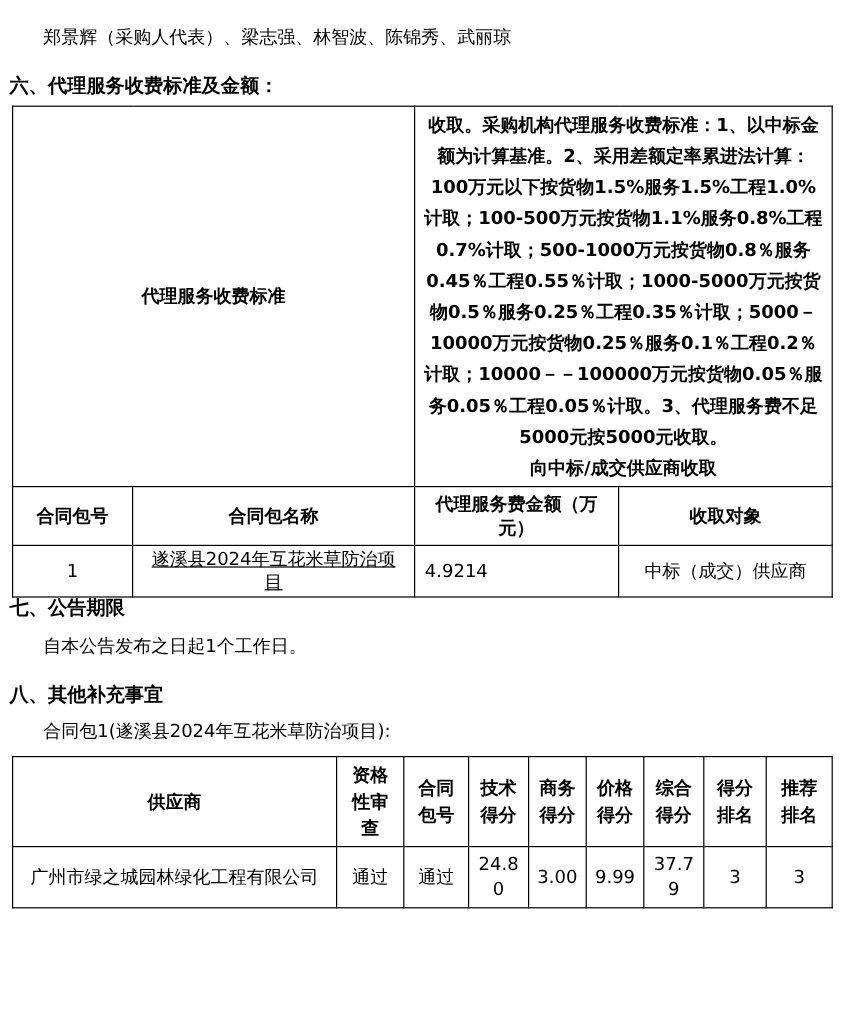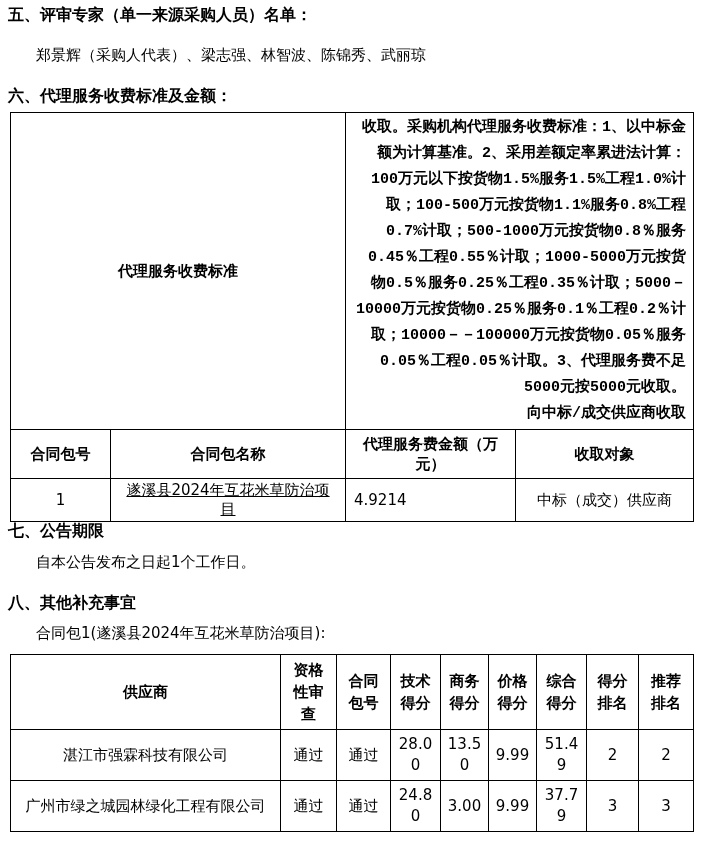--- a/index.html
+++ b/index.html
@@ -48,25 +48,24 @@
     overflow: hidden;
   }
   
   .fee-label-cell {
     text-align: center;
     vertical-align: middle;
     font-weight: bold;
   }
   .fee-policy-cell {
     vertical-align: top;
-    text-align: right;
+    text-align: center;
     font-weight: bold;
     padding: 2px 7px 2px 7px;
     line-height: 26px;
-    font-family: Liberation Mono, monospace;
   }
   .fee-head td {
     height: 44px;
     text-align: center;
     vertical-align: middle;
     font-weight: bold;
     padding: 2px 8px;
     line-height: 20px;
   }
   .fee-row td {
@@ -95,21 +94,20 @@
     padding: 2px 5px;
     line-height: 21px;
     word-break: break-all;
   }
 </style>
 </head>
 <body>
 
 <div class="page">
 
-  <div class="heading mt-h5">五、评审专家（单一来源采购人员）名单：</div>
   <div class="para mt-names">郑景辉（采购人代表）、梁志强、林智波、陈锦秀、武丽琼</div>
 
   <div class="heading mt-h6">六、代理服务收费标准及金额：</div>
 
   <table class="doc-table mt-t1">
     <colgroup>
       <col style="width:100px">
       <col style="width:235px">
       <col style="width:170px">
       <col style="width:178px">
@@ -161,31 +159,20 @@
       <td>资格性审查</td>
       <td>合同包号</td>
       <td>技术得分</td>
       <td>商务得分</td>
       <td>价格得分</td>
       <td>综合得分</td>
       <td>得分排名</td>
       <td>推荐排名</td>
     </tr>
     <tr class="score-row">
-      <td>湛江市强霖科技有限公司</td>
-      <td>通过</td>
-      <td>通过</td>
-      <td>28.00</td>
-      <td>13.50</td>
-      <td>9.99</td>
-      <td>51.49</td>
-      <td>2</td>
-      <td>2</td>
-    </tr>
-    <tr class="score-row">
       <td>广州市绿之城园林绿化工程有限公司</td>
       <td>通过</td>
       <td>通过</td>
       <td>24.80</td>
       <td>3.00</td>
       <td>9.99</td>
       <td>37.79</td>
       <td>3</td>
       <td>3</td>
     </tr>

